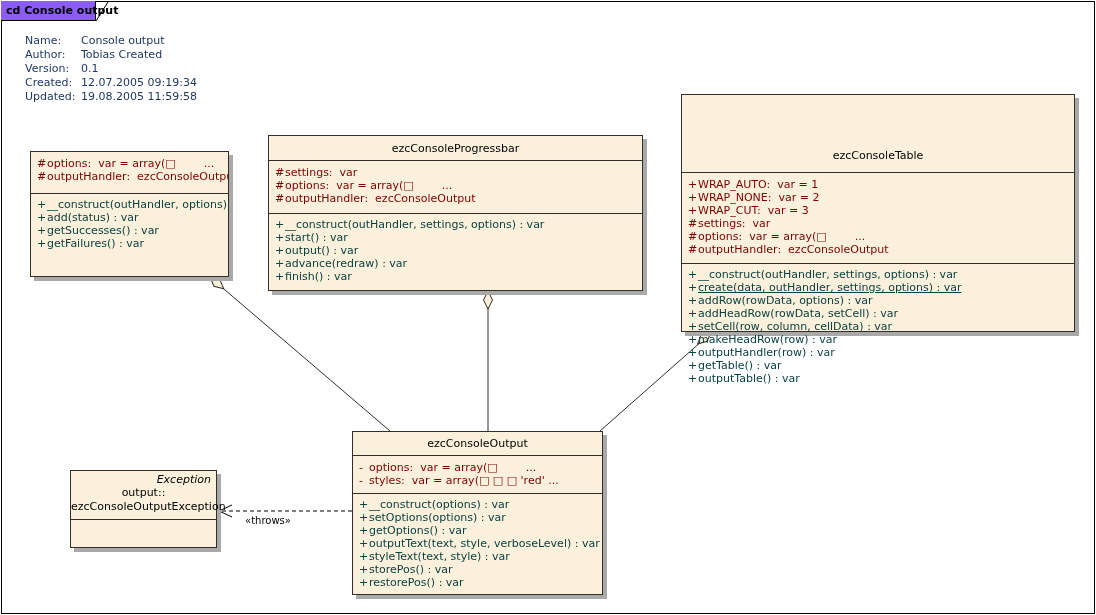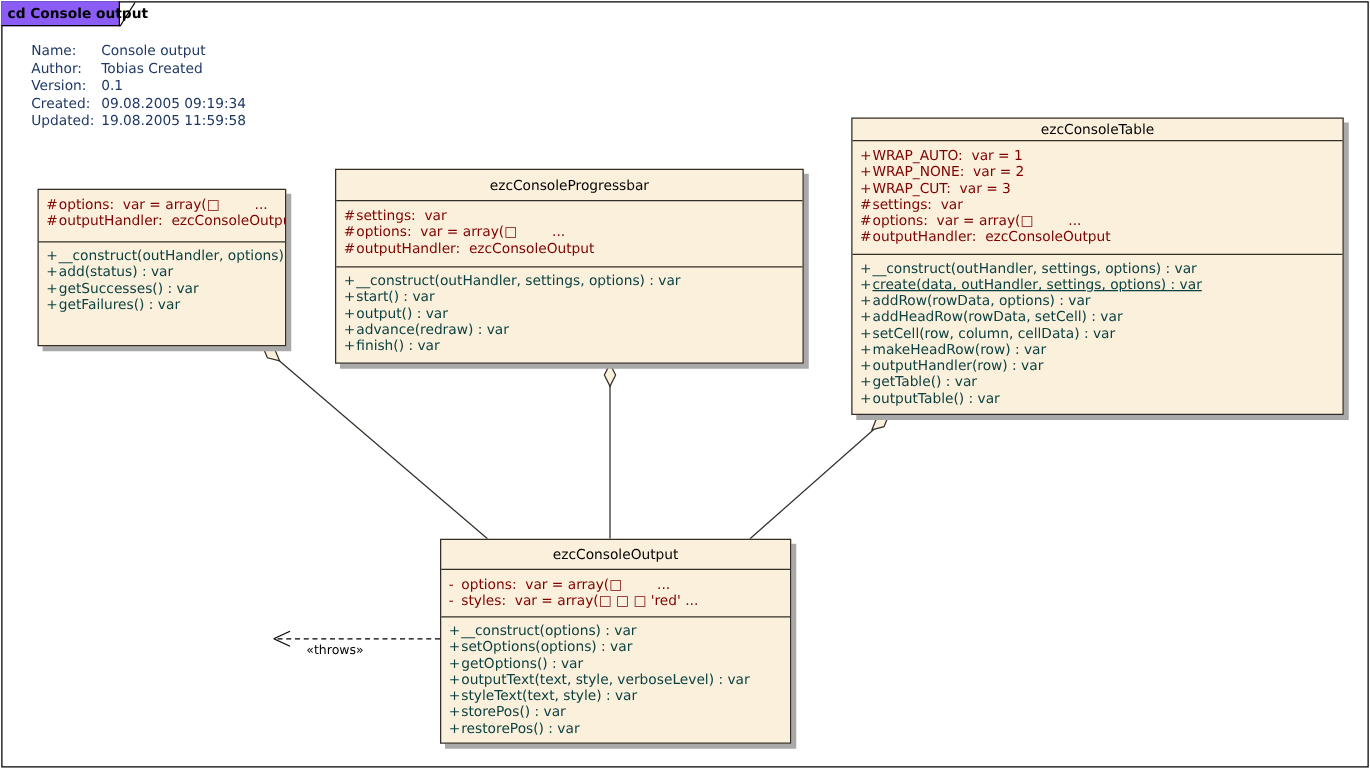--- a/index.html
+++ b/index.html
@@ -37,24 +37,24 @@
 
   #box-statusbar{left:30px;top:151px;width:199px;height:126px;}
   #box-statusbar .title{height:22px;}
   #box-statusbar .attrs{height:42px;}
 
   #box-progressbar{left:268px;top:135px;width:375px;height:156px;}
   #box-progressbar .title{height:25px;}
   #box-progressbar .attrs{height:53px;}
 
   #box-table{left:681px;top:94px;width:394px;height:238px;}
-  #box-table .title{height:18px;}
+  #box-table .title{height:34px;margin-top:44px;}
   #box-table .attrs{height:91px;}
 
-  #box-output{left:352px;top:431px;width:281px;height:164px;}
+  #box-output{left:352px;top:431px;width:251px;height:164px;}
   #box-output .title{height:24px;}
   #box-output .attrs{height:38px;}
 
   
   #box-exception{left:70px;top:470px;width:147px;height:78px;}
   #box-exception .namecomp{height:48px;padding-top:2px;}
   #box-exception .stereotype{font-style:italic;text-align:right;padding-right:5px;line-height:13px;}
   #box-exception .ename{text-align:center;line-height:14px;white-space:nowrap;}
   #box-exception .emptycomp{border-top:1px solid #332E27;height:28px;}
 
@@ -81,21 +81,21 @@
     <div class="mrow">
       <span class="mlabel">Author:</span>
       <span class="mvalue">Tobias Created</span>
     </div>
     <div class="mrow">
       <span class="mlabel">Version:</span>
       <span class="mvalue">0.1</span>
     </div>
     <div class="mrow">
       <span class="mlabel">Created:</span>
-      <span class="mvalue">09.08.2005 09:19:34</span>
+      <span class="mvalue">12.07.2005 09:19:34</span>
     </div>
     <div class="mrow">
       <span class="mlabel">Updated:</span>
       <span class="mvalue">19.08.2005 11:59:58</span>
     </div>
   </div>
 
   <svg id="connectors" viewBox="0 0 1096 615" xmlns="http://www.w3.org/2000/svg">
 
     <line x1="108" y1="2" x2="96" y2="21" stroke="#000" stroke-width="1"></line>
@@ -178,14 +178,22 @@
         <div class="member"><span class="vis">+</span><span class="mtext">__construct(options) : var</span></div>
         <div class="member"><span class="vis">+</span><span class="mtext">setOptions(options) : var</span></div>
         <div class="member"><span class="vis">+</span><span class="mtext">getOptions() : var</span></div>
         <div class="member"><span class="vis">+</span><span class="mtext">outputText(text, style, verboseLevel) : var</span></div>
         <div class="member"><span class="vis">+</span><span class="mtext">styleText(text, style) : var</span></div>
         <div class="member"><span class="vis">+</span><span class="mtext">storePos() : var</span></div>
         <div class="member"><span class="vis">+</span><span class="mtext">restorePos() : var</span></div>
       </div>
   </div>
 
+  <div class="classbox" id="box-exception">
+    <div class="namecomp">
+      <div class="stereotype">Exception</div>
+      <div class="ename">output::</div>
+      <div class="ename">ezcConsoleOutputException</div>
+    </div>
+    <div class="emptycomp"></div>
+  </div>
 
 </div>
 
 </body></html>

